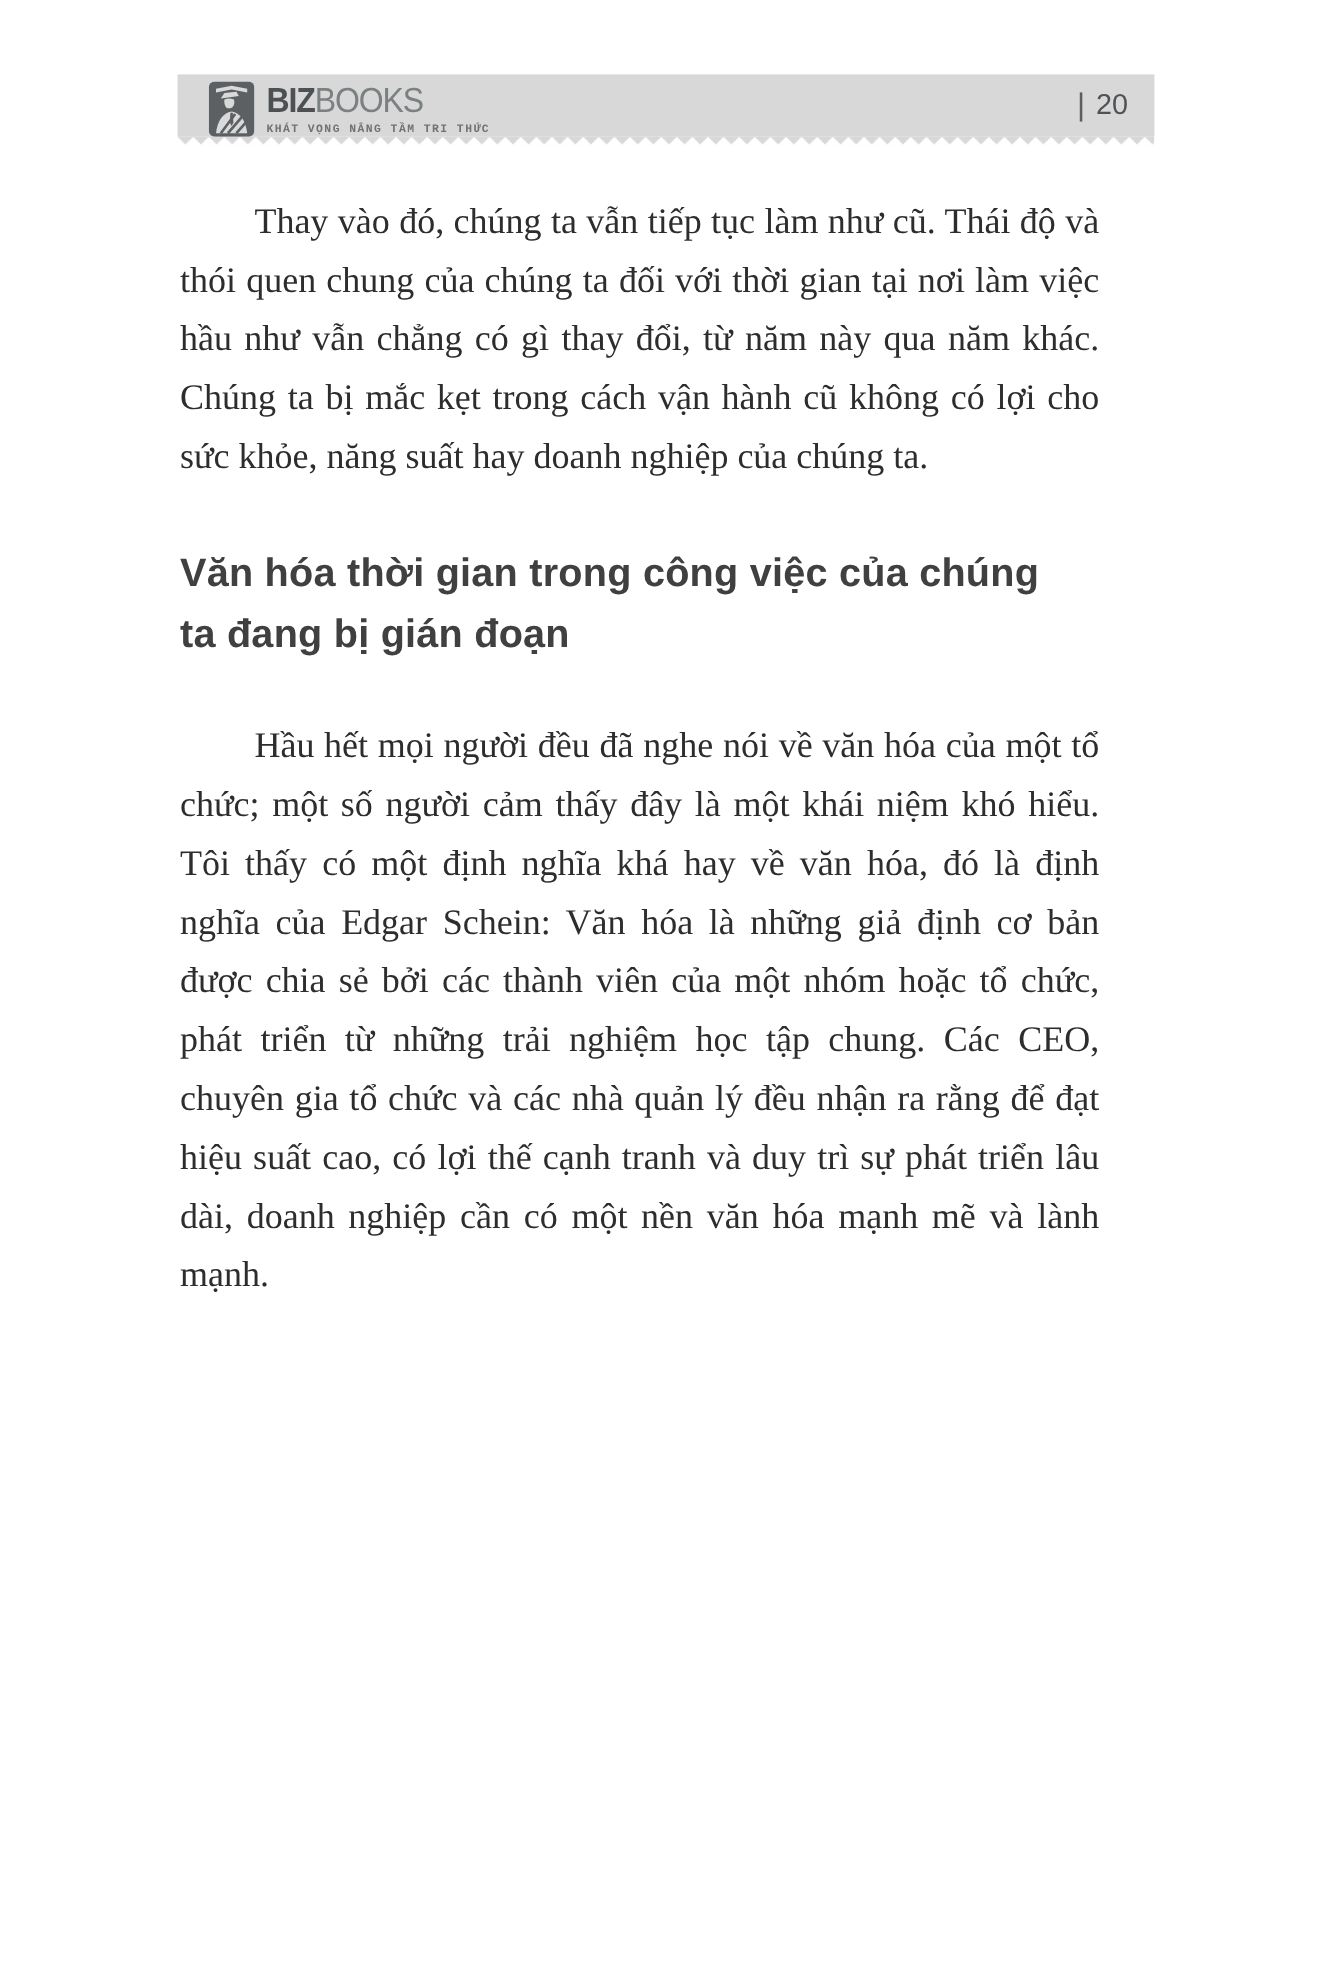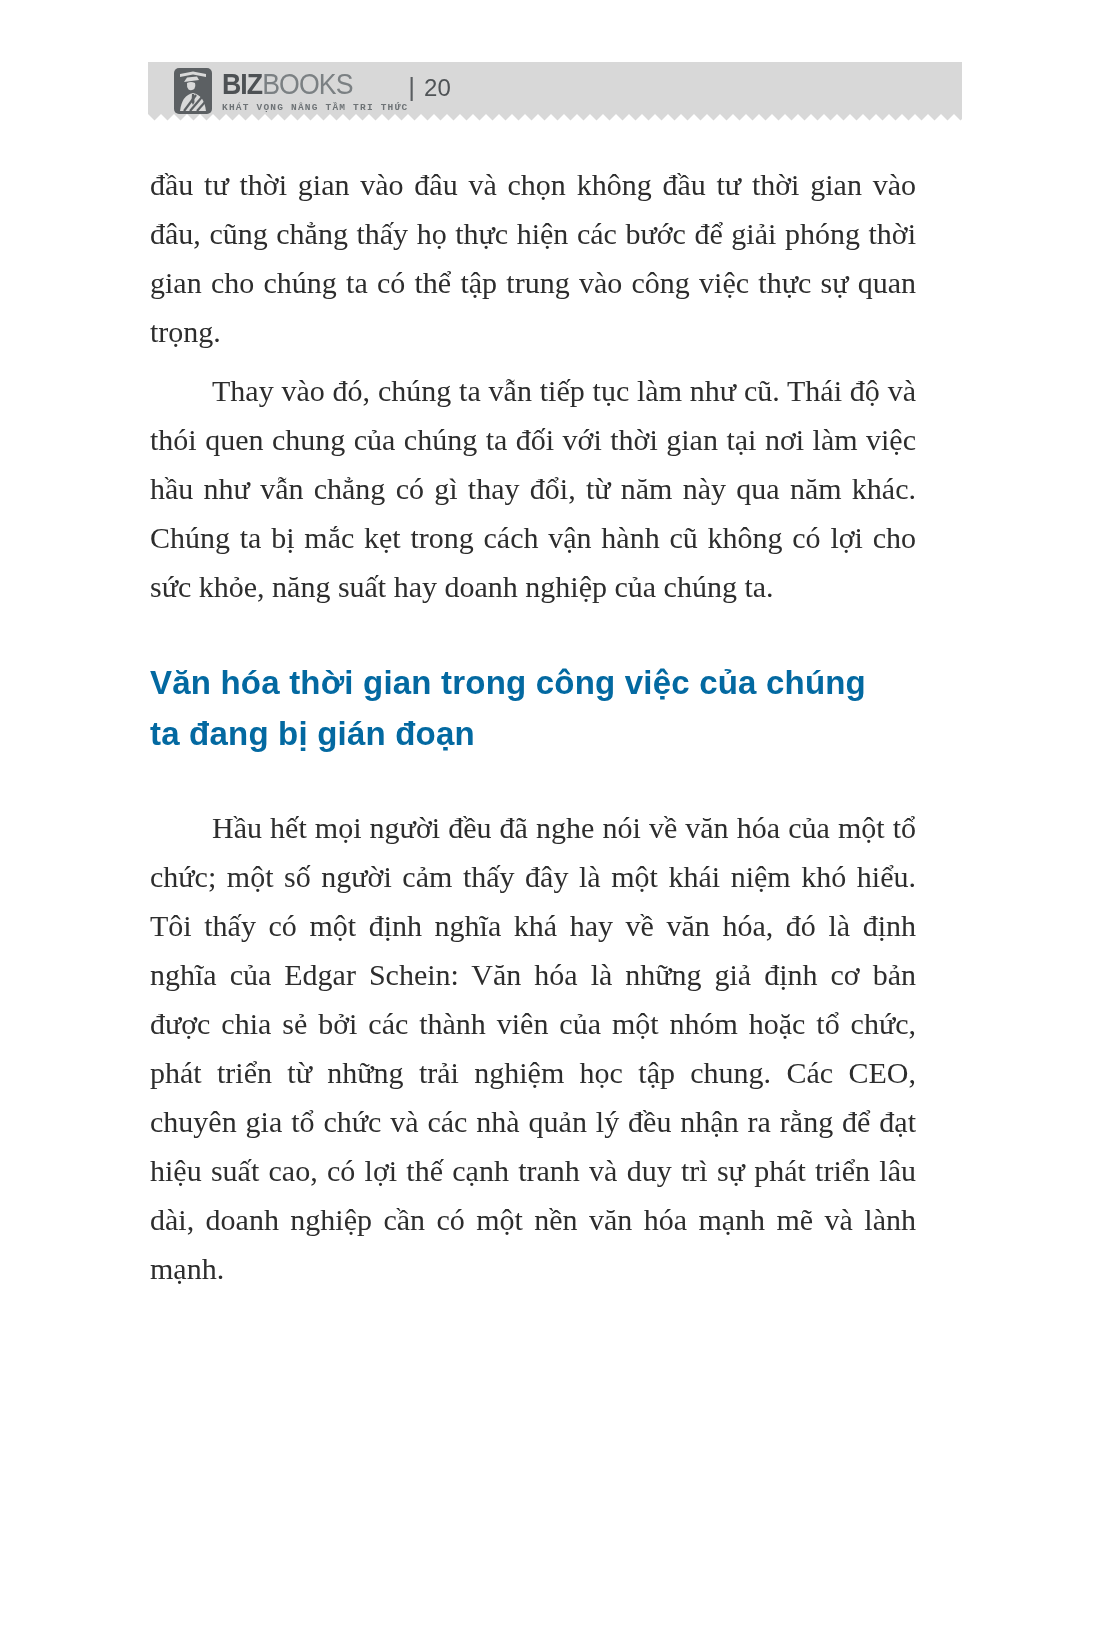--- a/index.html
+++ b/index.html
@@ -18,20 +18,21 @@
   
   .header-band {
     position: absolute;
     left: 148px;
     top: 62px;
     width: 814px;
     height: 52px;
     background: #d8d8d8;
     display: flex;
     align-items: center;
+    justify-content: space-between;
     padding: 0 22px 0 26px;
   }
 
   .perforation {
     position: absolute;
     left: 148px;
     top: 114px;
     width: 814px;
     height: 7px;
     line-height: 0;
@@ -109,21 +110,21 @@
 
   .text-column p { margin-bottom: 10px; }
   .text-column p.indent { text-indent: 62px; }
 
   .section-heading {
     font-family: "Liberation Sans", "DejaVu Sans", sans-serif;
     font-weight: 700;
     font-size: 33px;
     line-height: 51px;
     letter-spacing: 0.2px;
-    color: #0369a1;
+    color: #404040;
     text-align: left;
     margin: 46px 0 44px 0;
     max-width: 720px;
   }
 </style>
 </head>
 <body>
 
 <div class="page">
 
@@ -161,19 +162,18 @@
       <defs>
         <pattern id="teeth" width="13" height="7" patternUnits="userSpaceOnUse">
           <path d="M0,0 L13,0 L6.5,6.5 Z" fill="#d8d8d8"></path>
         </pattern>
       </defs>
       <rect width="814" height="7" fill="url(#teeth)"></rect>
     </svg>
   </div>
 
   <div class="text-column">
-    <p>đầu tư thời gian vào đâu và chọn không đầu tư thời gian vào đâu, cũng chẳng thấy họ thực hiện các bước để giải phóng thời gian cho chúng ta có thể tập trung vào công việc thực sự quan trọng.</p>
     <p class="indent">Thay vào đó, chúng ta vẫn tiếp tục làm như cũ. Thái độ và thói quen chung của chúng ta đối với thời gian tại nơi làm việc hầu như vẫn chẳng có gì thay đổi, từ năm này qua năm khác. Chúng ta bị mắc kẹt trong cách vận hành cũ không có lợi cho sức khỏe, năng suất hay doanh nghiệp của chúng ta.</p>
     <h2 class="section-heading">Văn hóa thời gian trong công việc của chúng ta đang bị gián đoạn</h2>
     <p class="indent">Hầu hết mọi người đều đã nghe nói về văn hóa của một tổ chức; một số người cảm thấy đây là một khái niệm khó hiểu. Tôi thấy có một định nghĩa khá hay về văn hóa, đó là định nghĩa của Edgar Schein: Văn hóa là những giả định cơ bản được chia sẻ bởi các thành viên của một nhóm hoặc tổ chức, phát triển từ những trải nghiệm học tập chung. Các CEO, chuyên gia tổ chức và các nhà quản lý đều nhận ra rằng để đạt hiệu suất cao, có lợi thế cạnh tranh và duy trì sự phát triển lâu dài, doanh nghiệp cần có một nền văn hóa mạnh mẽ và lành mạnh.</p>
   </div>
 
 </div>
 
 </body></html>

